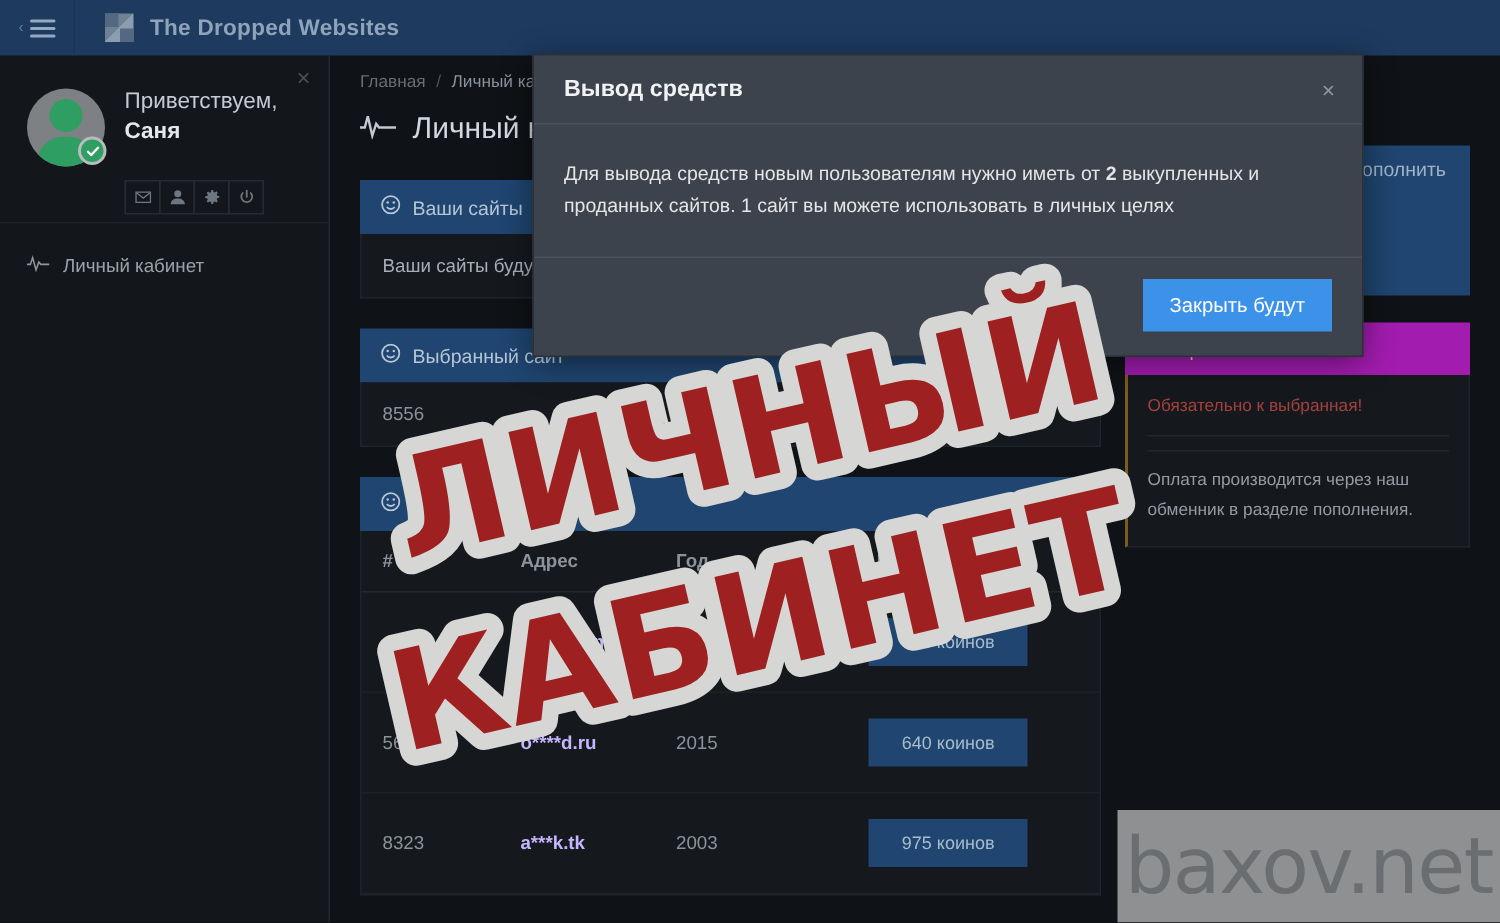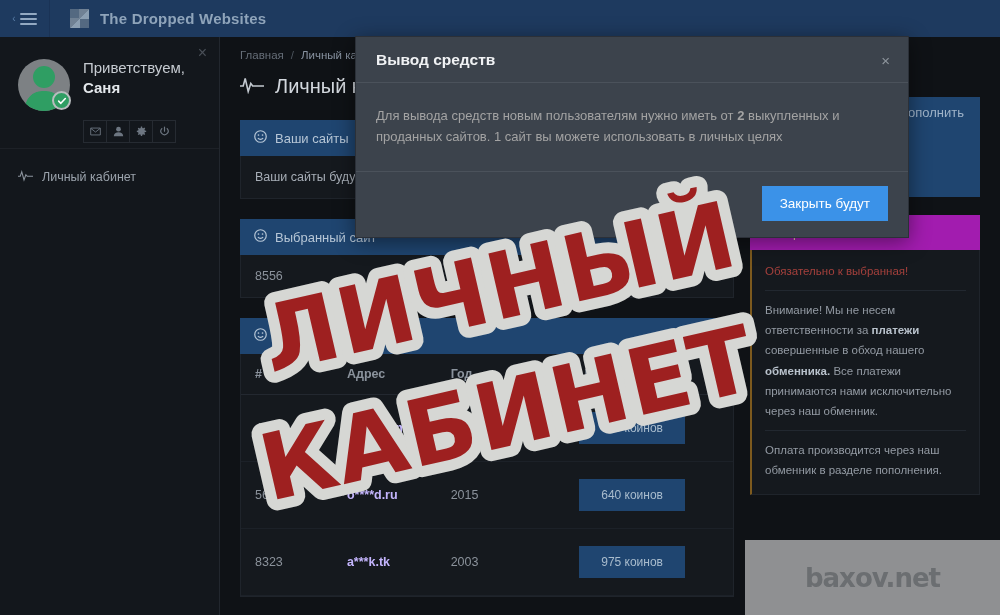--- a/index.html
+++ b/index.html
@@ -194,21 +194,21 @@
     z-index: 40;
   }
   .modal-head {
     display: flex; align-items: center; justify-content: space-between;
     padding: 14px 18px 13px 20px; border-bottom: 1px solid #4b525b;
   }
   .modal-title { font-size: 15.5px; font-weight: bold; color: #f0f2f4; }
   .modal-close { color: #8e959d; font-size: 15px; line-height: 1; cursor: pointer; background: none; border: none; }
   .modal-body {
     padding: 22px 20px 24px 20px; font-size: 13px; line-height: 1.62;
-    color: #a3a3a3; border-bottom: 1px solid #4b525b;
+    color: #e5e5e5; border-bottom: 1px solid #4b525b;
   }
   .modal-body b { font-weight: bold; }
   .modal-foot { padding: 14px 20px 16px 20px; display: flex; justify-content: flex-end; }
   .modal-btn {
     background: #3b92e8; color: #fff; font-size: 13.5px;
     border: none; padding: 10px 18px; cursor: pointer;
   }
 
   
   .stamp {
@@ -226,21 +226,21 @@
 
   
   .watermark {
     position: absolute; left: 745px; top: 540px; width: 255px; height: 75px;
     background: rgba(222,222,222,.62);
     display: flex; align-items: center; justify-content: center;
     z-index: 70;
   }
   .watermark span {
     font-family: "DejaVu Sans", sans-serif;
-    font-size: 26px; font-weight: bold; color: #6b6e71; letter-spacing: -1px;
+    font-size: 52px; font-weight: normal; color: #6b6e71; letter-spacing: -1px;
   }
 </style>
 </head>
 <body>
 
 <div id="root">
 
   <div class="topbar">
     <div class="topbar-left">
       <span class="chev-left">‹</span>
@@ -442,27 +442,20 @@
                   <rect x="0" y="0" width="14" height="2.2"></rect>
                   <rect x="0" y="4.9" width="9" height="2.2"></rect>
                   <rect x="0" y="9.8" width="14" height="2.2"></rect>
                 </svg>
             </span>
             <span>Правила</span>
           </div>
           <div class="warn-body">
             <div class="req">Обязательно к выбранная!</div>
             <hr>
-            <p>
-              <span>Внимание! Мы не несем ответственности за</span>
-              <b>платежи</b>
-              <span>совершенные в обход нашего</span>
-              <b>обменника.</b>
-              <span>Все платежи принимаются нами исключительно через наш обменник.</span>
-            </p>
             <hr>
             <p>Оплата производится через наш обменник в разделе пополнения.</p>
           </div>
         </div>
       </div>
     </div>
   </div>
 
   <div class="modal">
     <div class="modal-head">

